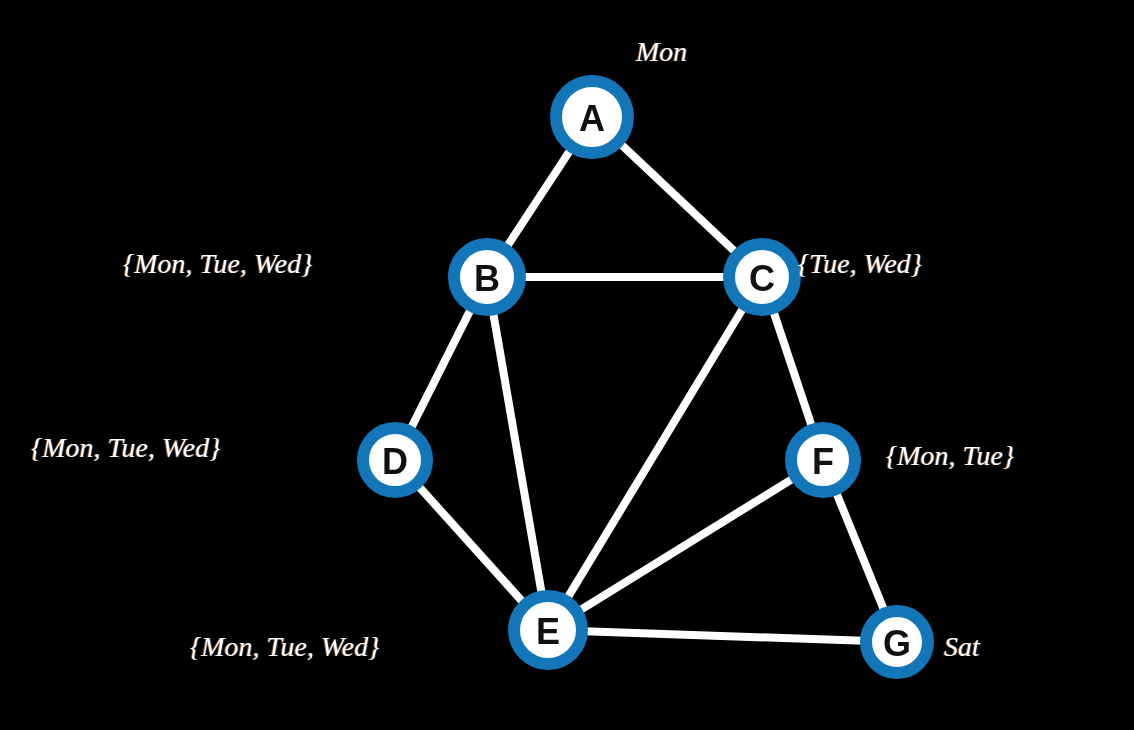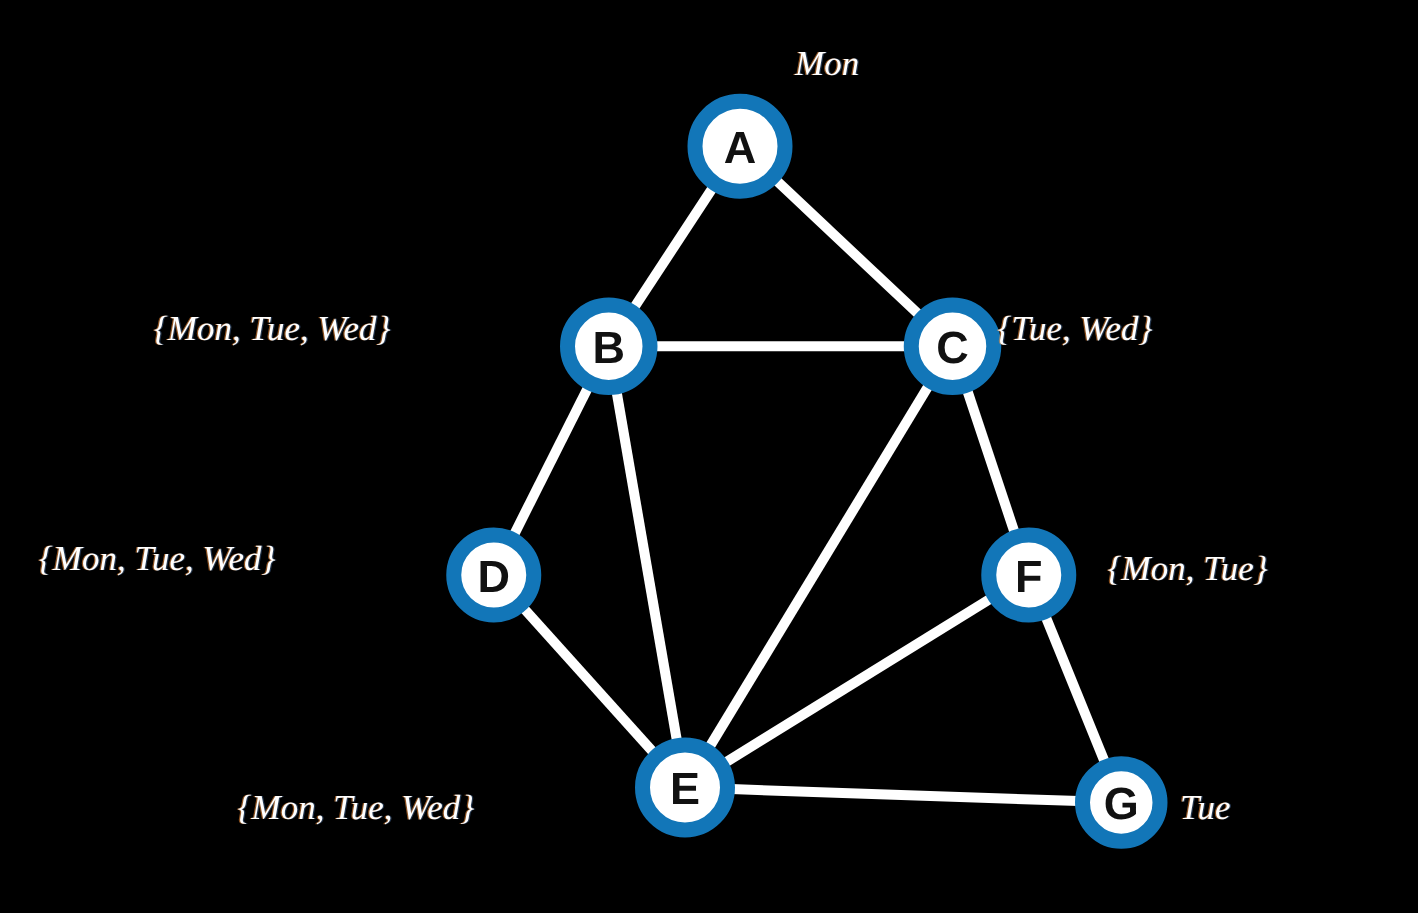--- a/index.html
+++ b/index.html
@@ -115,16 +115,16 @@
 
   </svg>
 
   <div id="label-layer">
       <div class="domain-label" style="left: 636px; top: 38px;">Mon</div>
       <div class="domain-label align-right" style="left: 123px; top: 250px;">{Mon, Tue, Wed}</div>
       <div class="domain-label" style="left: 798px; top: 250px;">{Tue, Wed}</div>
       <div class="domain-label align-right" style="left: 31px; top: 434px;">{Mon, Tue, Wed}</div>
       <div class="domain-label" style="left: 886px; top: 442px;">{Mon, Tue}</div>
       <div class="domain-label align-right" style="left: 190px; top: 633px;">{Mon, Tue, Wed}</div>
-      <div class="domain-label" style="left: 944px; top: 633px;">Tue</div>
+      <div class="domain-label" style="left: 944px; top: 633px;">Sat</div>
     </div>
 
 </div>
 
 </body></html>

